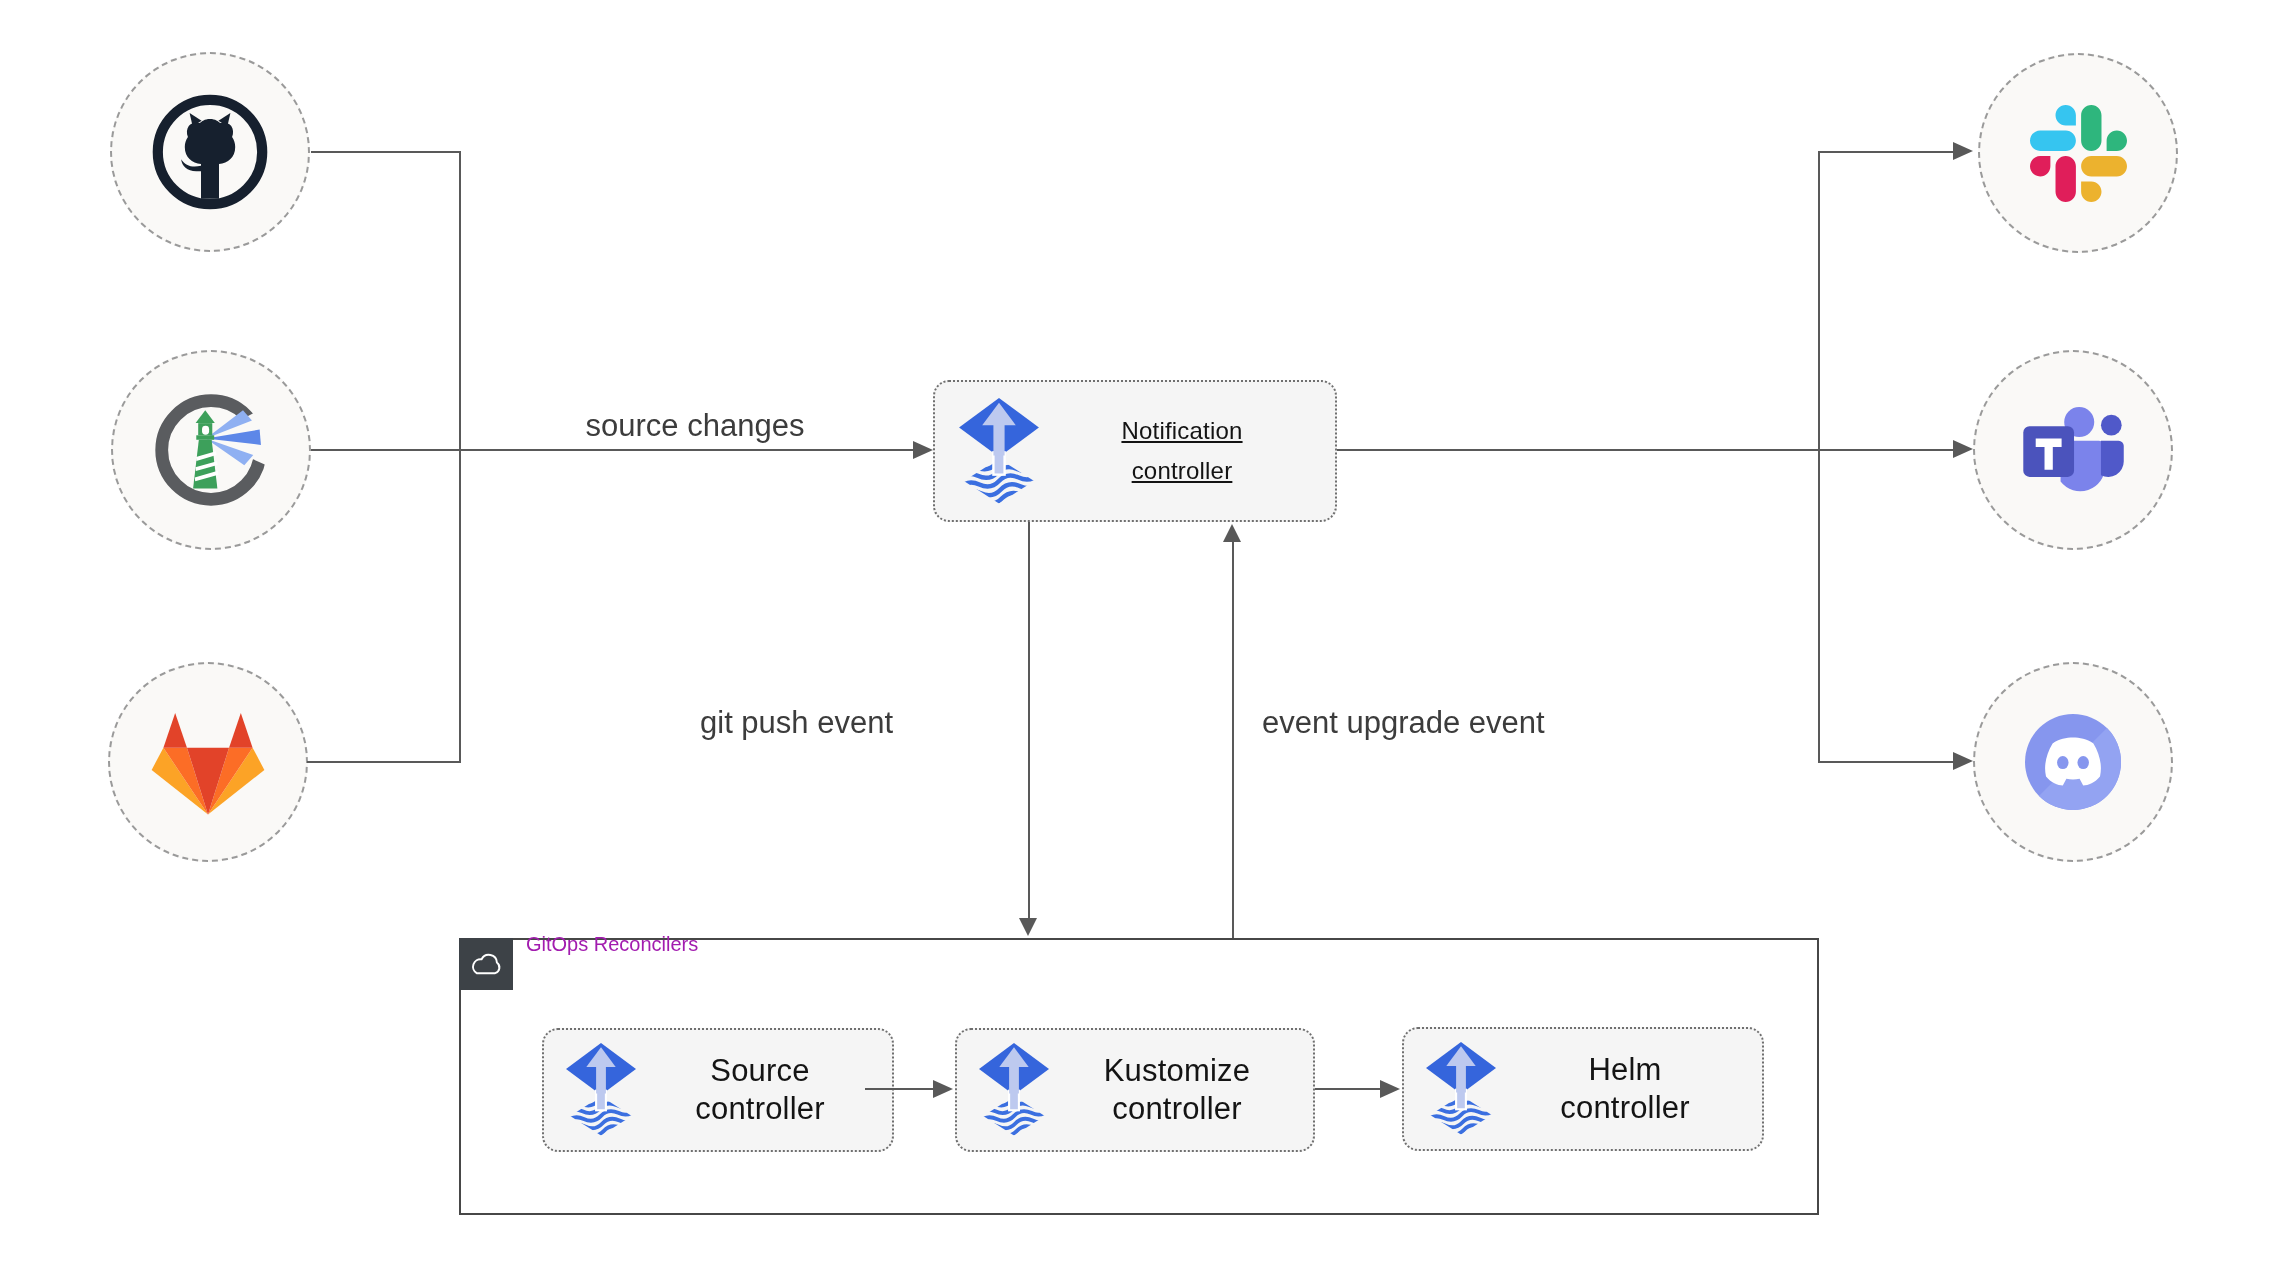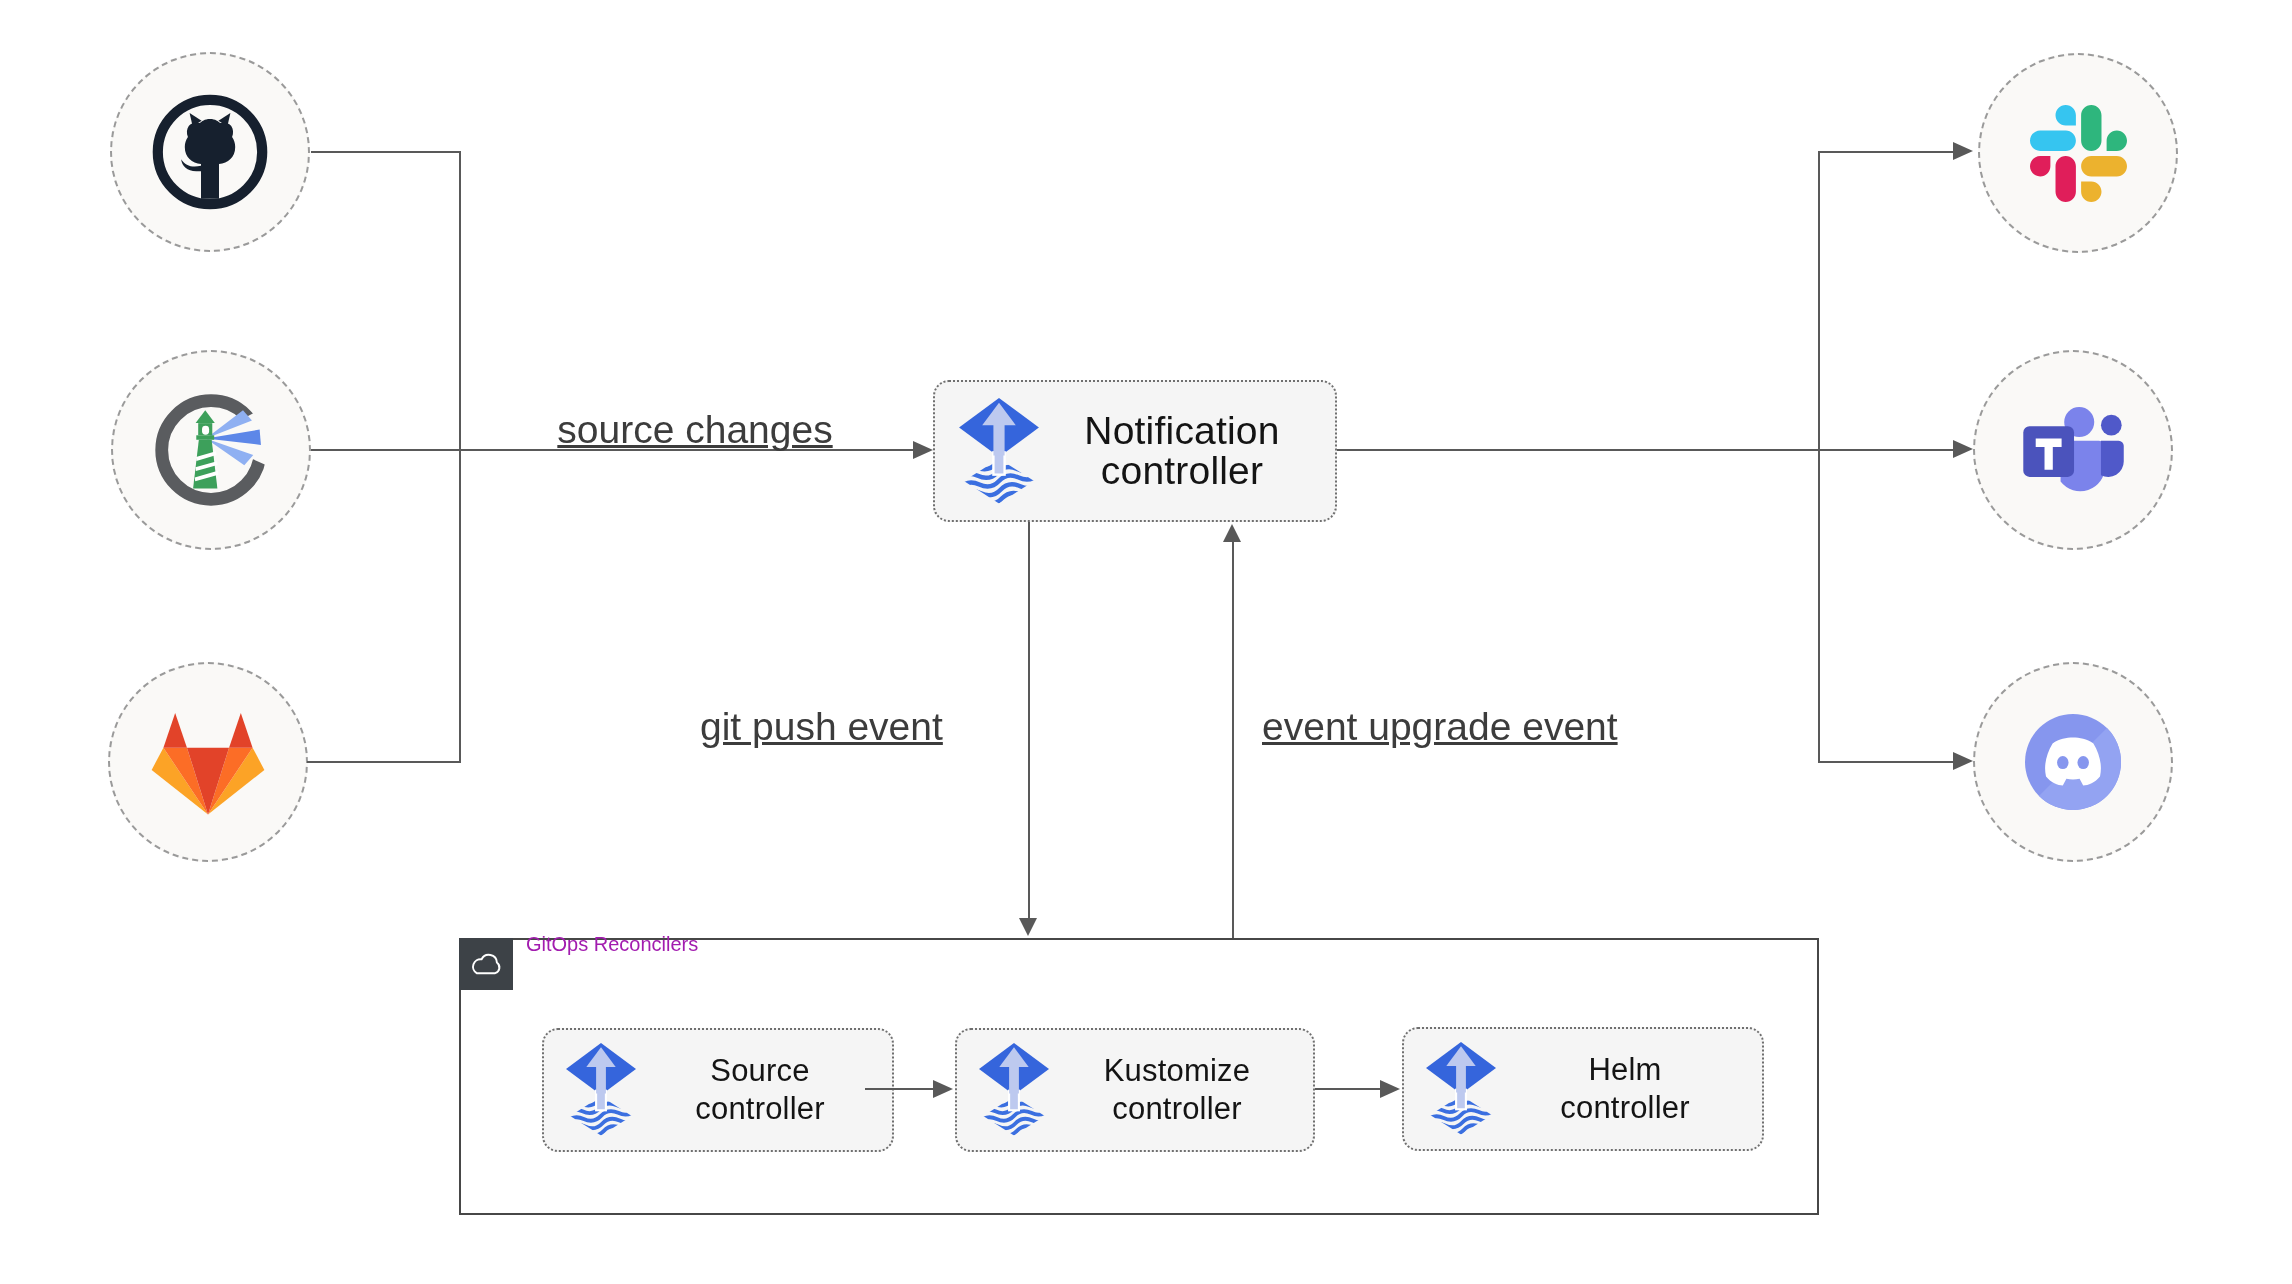--- a/index.html
+++ b/index.html
@@ -10,32 +10,32 @@
   .port{position:absolute;width:200px;height:200px;border-radius:50%;
     border:2px dashed var(--port-border,#9a9a9a);background:var(--port-fill,#faf9f7);
     box-sizing:border-box;display:flex;align-items:center;justify-content:center;}
   
   .node{position:absolute;border:2.5px dotted var(--node-border,#6f6f6f);border-radius:16px;
     background:var(--node-fill,#f5f5f5);box-sizing:border-box;
     display:flex;align-items:center;}
   .node .fluxwrap{flex:0 0 auto;display:flex;align-items:center;justify-content:center;}
   .node .ntext{flex:1 1 auto;text-align:center;color:var(--node-text,#141414);
     font-size:31px;line-height:38px;letter-spacing:.2px;}
-  .node.big .ntext{font-size:39px;line-height:40px;}
+  .node.big .ntext{font-size:24px;line-height:40px;text-decoration:underline;}
   
   .line{position:absolute;background:var(--line,#595959);}
   .ah{position:absolute;width:0;height:0;}
   .ah.right{border-top:9px solid transparent;border-bottom:9px solid transparent;
     border-left:20px solid var(--line,#595959);}
   .ah.down{border-left:9px solid transparent;border-right:9px solid transparent;
     border-top:18px solid var(--line,#595959);}
   .ah.up{border-left:9px solid transparent;border-right:9px solid transparent;
     border-bottom:18px solid var(--line,#595959);}
   
-  .elabel{position:absolute;font-size:39px;color:var(--label-text,#3c3c3c);white-space:nowrap;text-decoration:underline;}
+  .elabel{position:absolute;font-size:31px;color:var(--label-text,#3c3c3c);white-space:nowrap;}
   
   .container{position:absolute;left:459px;top:938px;width:1360px;height:277px;
     border:2.5px solid var(--container-border,#474747);background:#fff;box-sizing:border-box;}
   .badge{position:absolute;left:459px;top:938px;width:54px;height:52px;
     background:var(--badge-bg,#3d4247);display:flex;align-items:center;justify-content:center;}
   .gtitle{position:absolute;left:526px;top:930px;font-size:20px;line-height:28px;
     color:#a21caf;white-space:nowrap;}
 </style>
 </head>
 <body>

